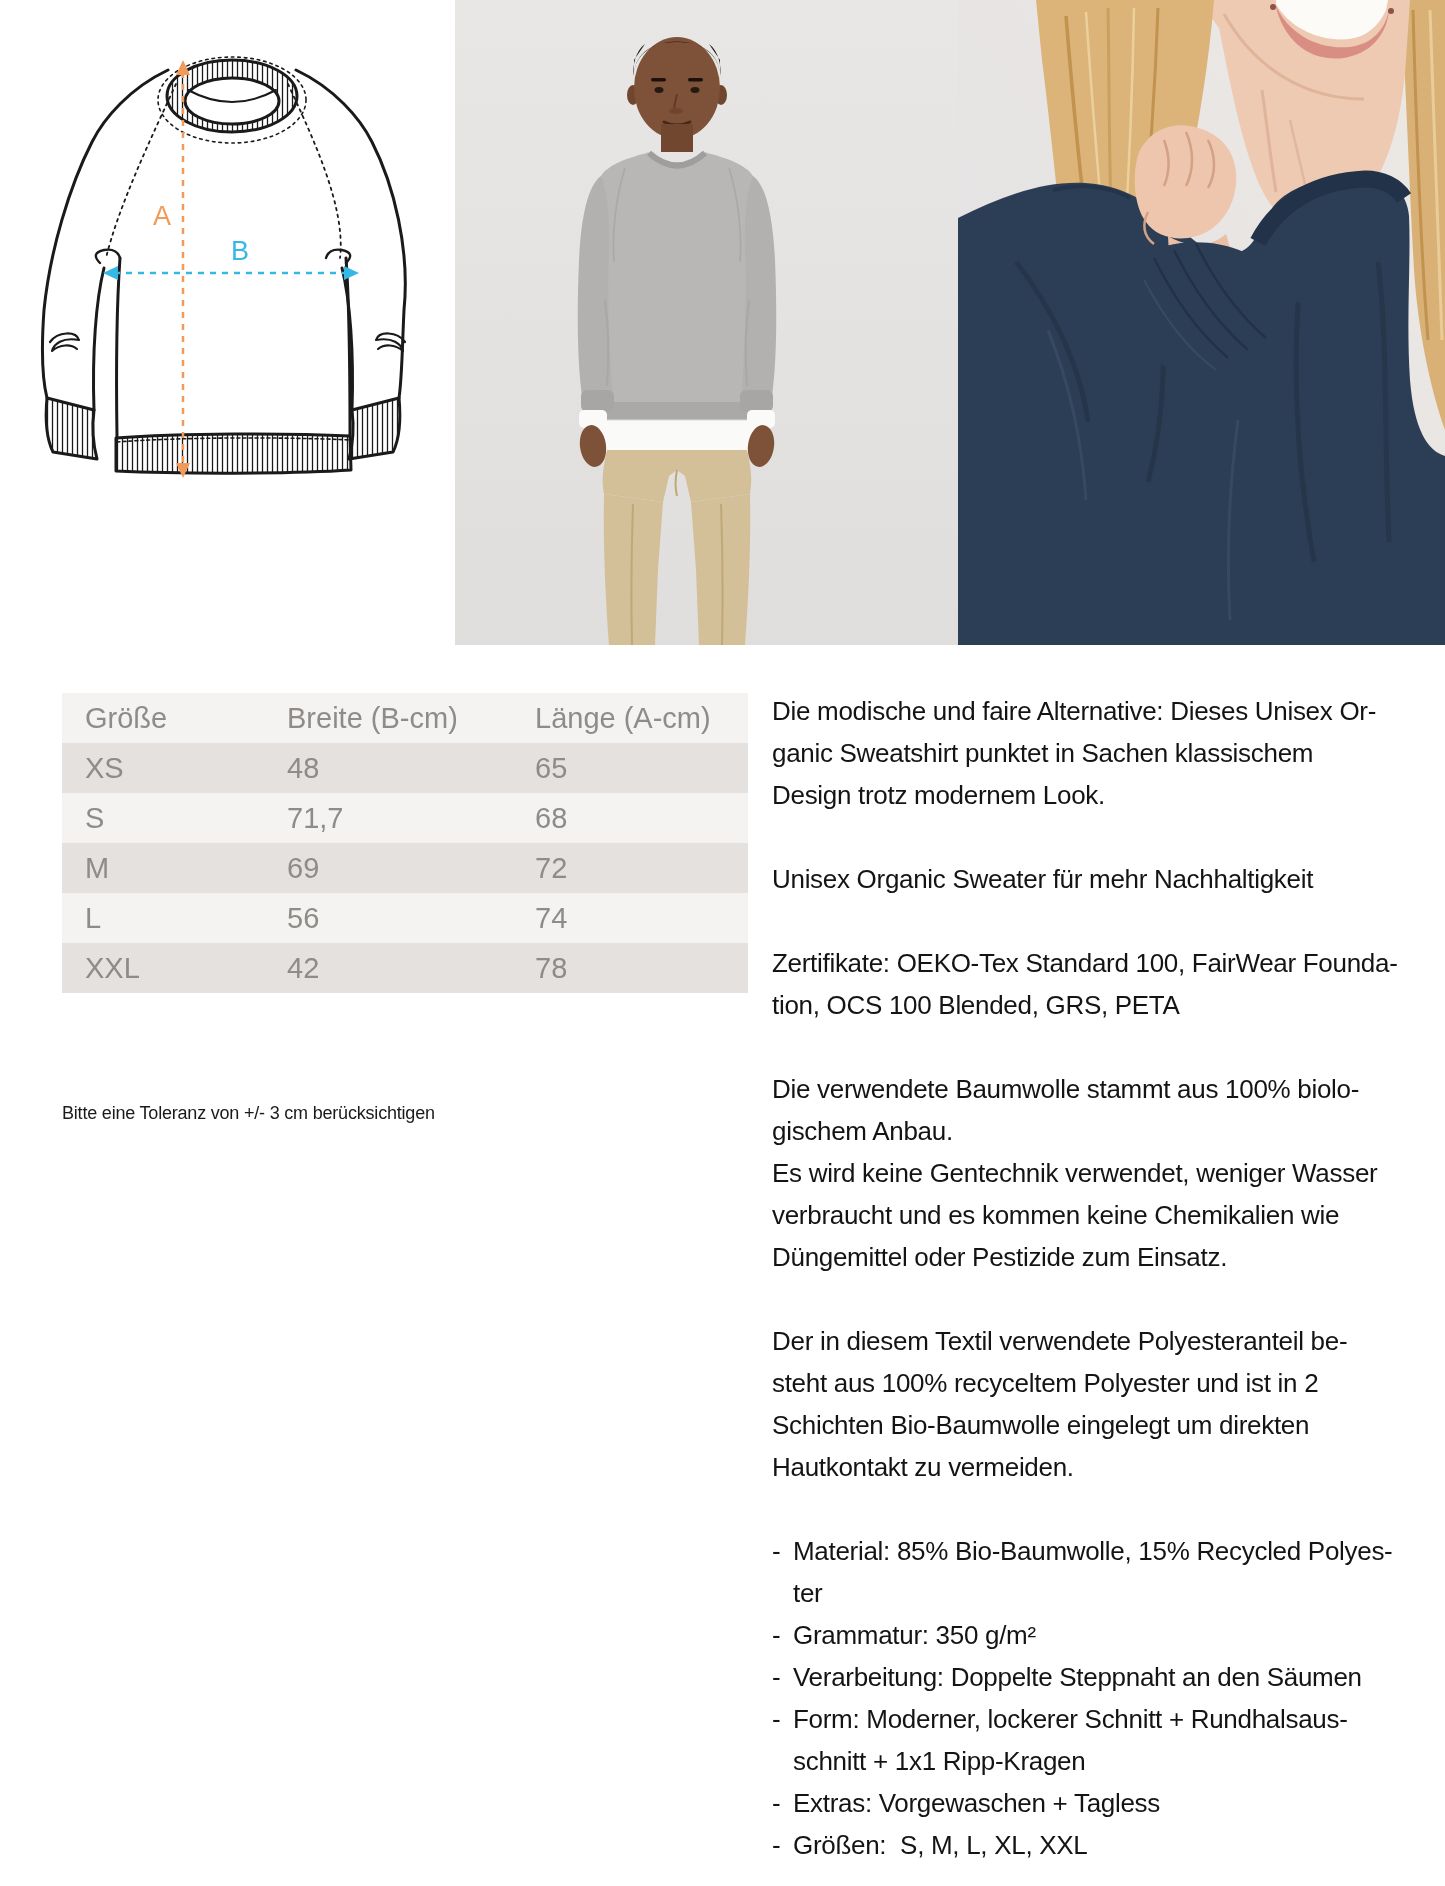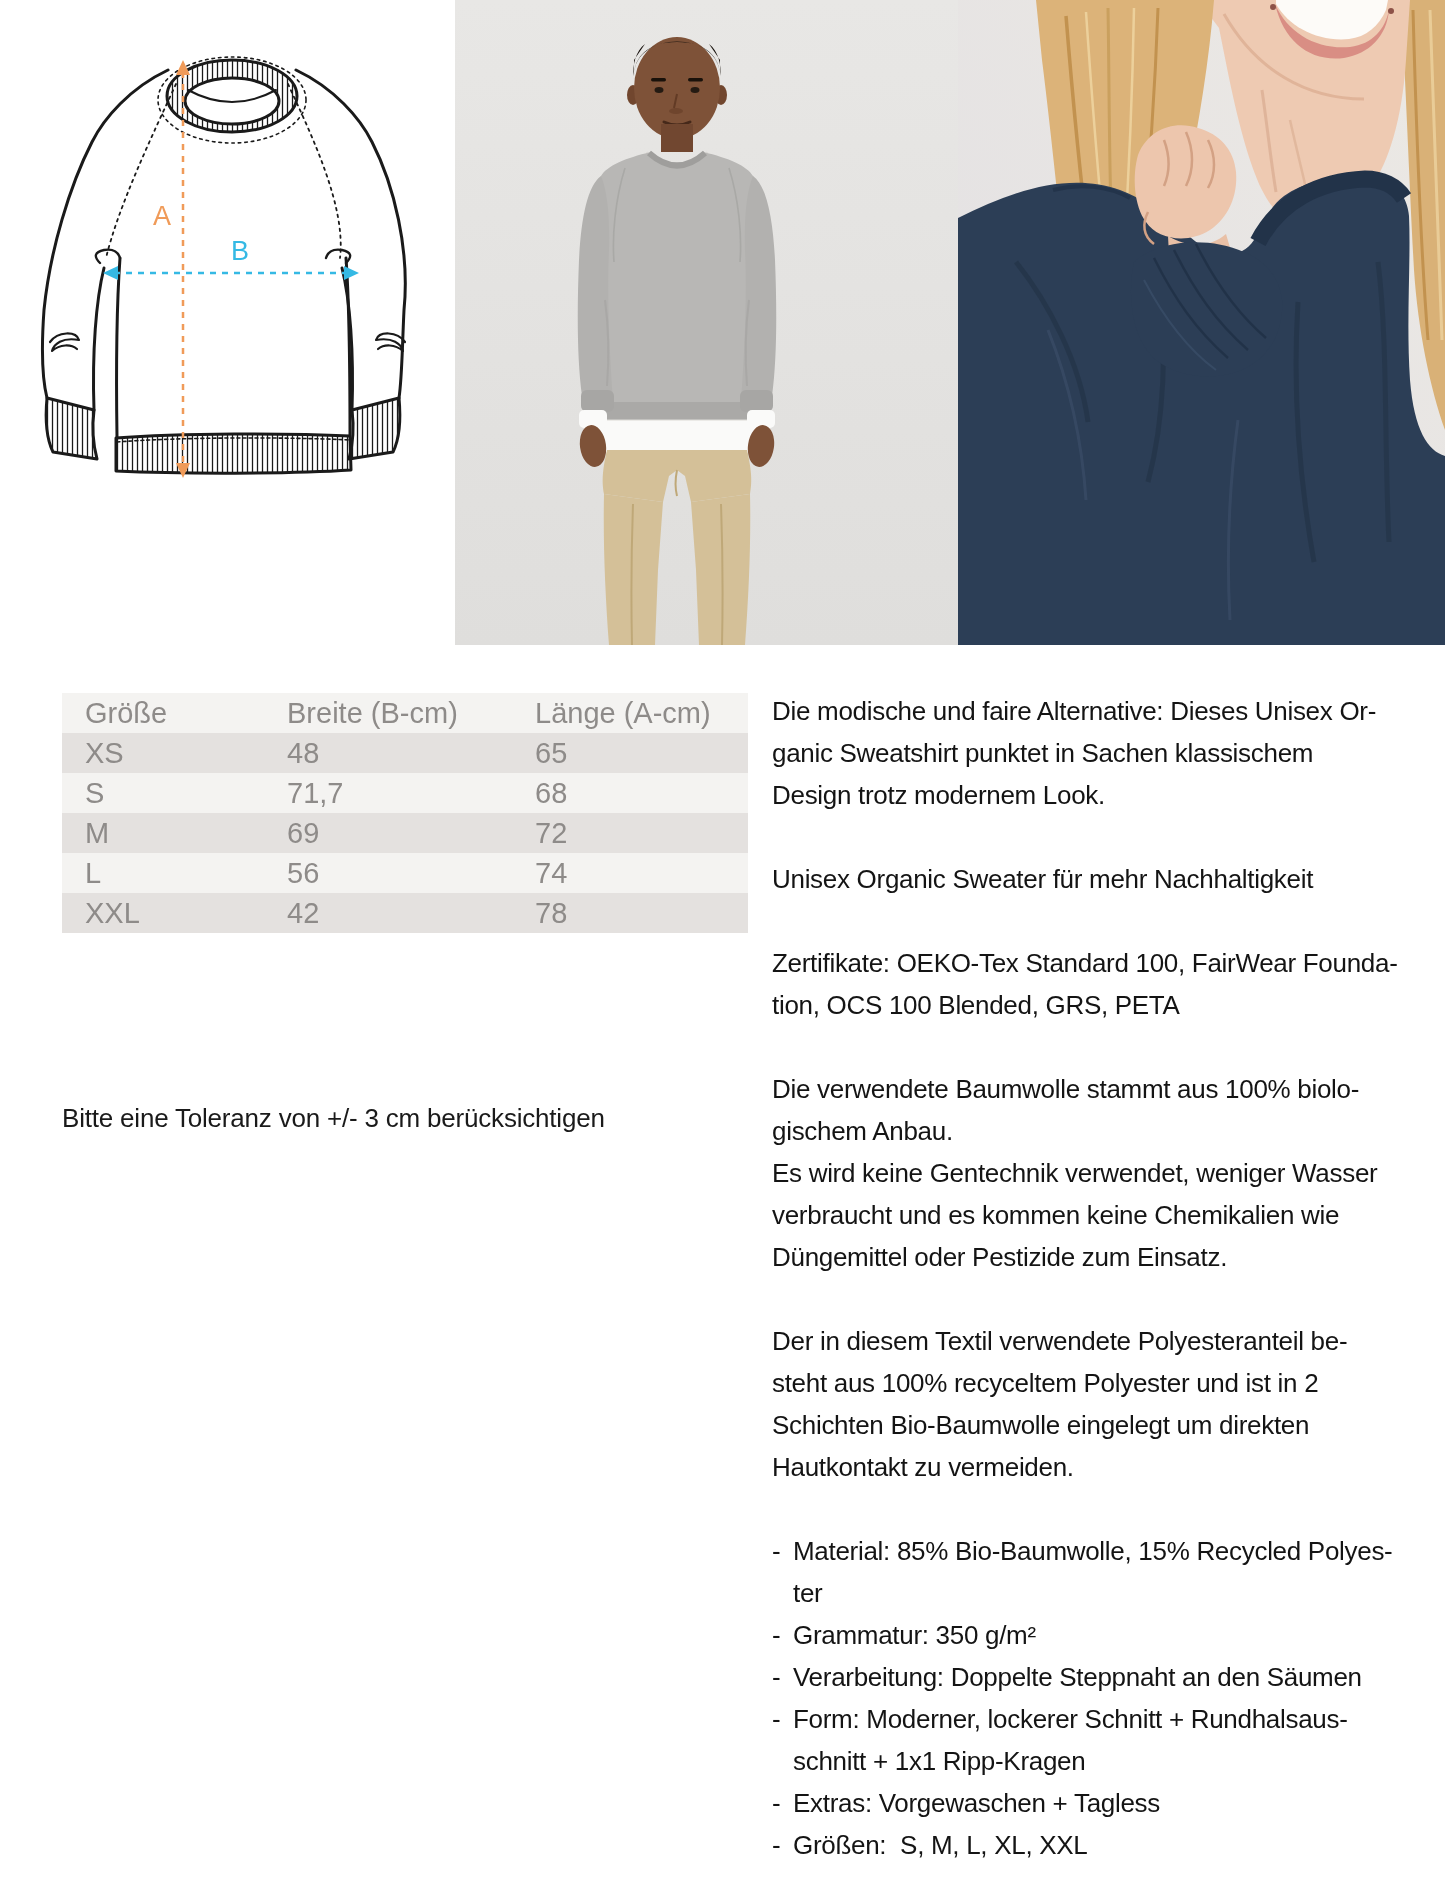--- a/index.html
+++ b/index.html
@@ -13,31 +13,31 @@
   .media-tech{left:0;width:455px;background:#ffffff;}
   .media-man{left:455px;width:503px;}
   .media-woman{left:958px;width:487px;}
 
   table.size-table{
     position:absolute;left:62px;top:693px;width:686px;
     border-collapse:collapse;table-layout:fixed;
     font-size:29px;color:#8e8b89;
   }
   table.size-table th, table.size-table td{
-    font-weight:400;text-align:left;height:40px;padding:0;
+    font-weight:400;text-align:left;height:50px;padding:0;
     vertical-align:middle;white-space:nowrap;overflow:hidden;
   }
   table.size-table th:first-child, table.size-table td:first-child{padding-left:23px;}
   table.size-table thead tr{background:#f4f3f1;}
   table.size-table tbody tr:nth-child(odd){background:#e4e1df;}
   table.size-table tbody tr:nth-child(even){background:#f4f3f1;}
 
   .tolerance{
     position:absolute;left:62px;top:1103px;margin:0;
-    font-size:26px;color:#1a1a1a;letter-spacing:-0.2px;white-space:pre;
+    font-size:18px;color:#1a1a1a;letter-spacing:-0.2px;white-space:pre;
   }
 
   .description{
     position:absolute;left:772px;top:690px;width:680px;
     font-size:26px;line-height:42px;color:#141414;letter-spacing:-0.3px;
   }
   .description p{margin:0 0 42px 0;white-space:pre-wrap;}
   .spec-list{margin:0;}
   .spec-item{display:flex;margin:0;}
   .spec-item .dash{flex:none;width:21px;}

